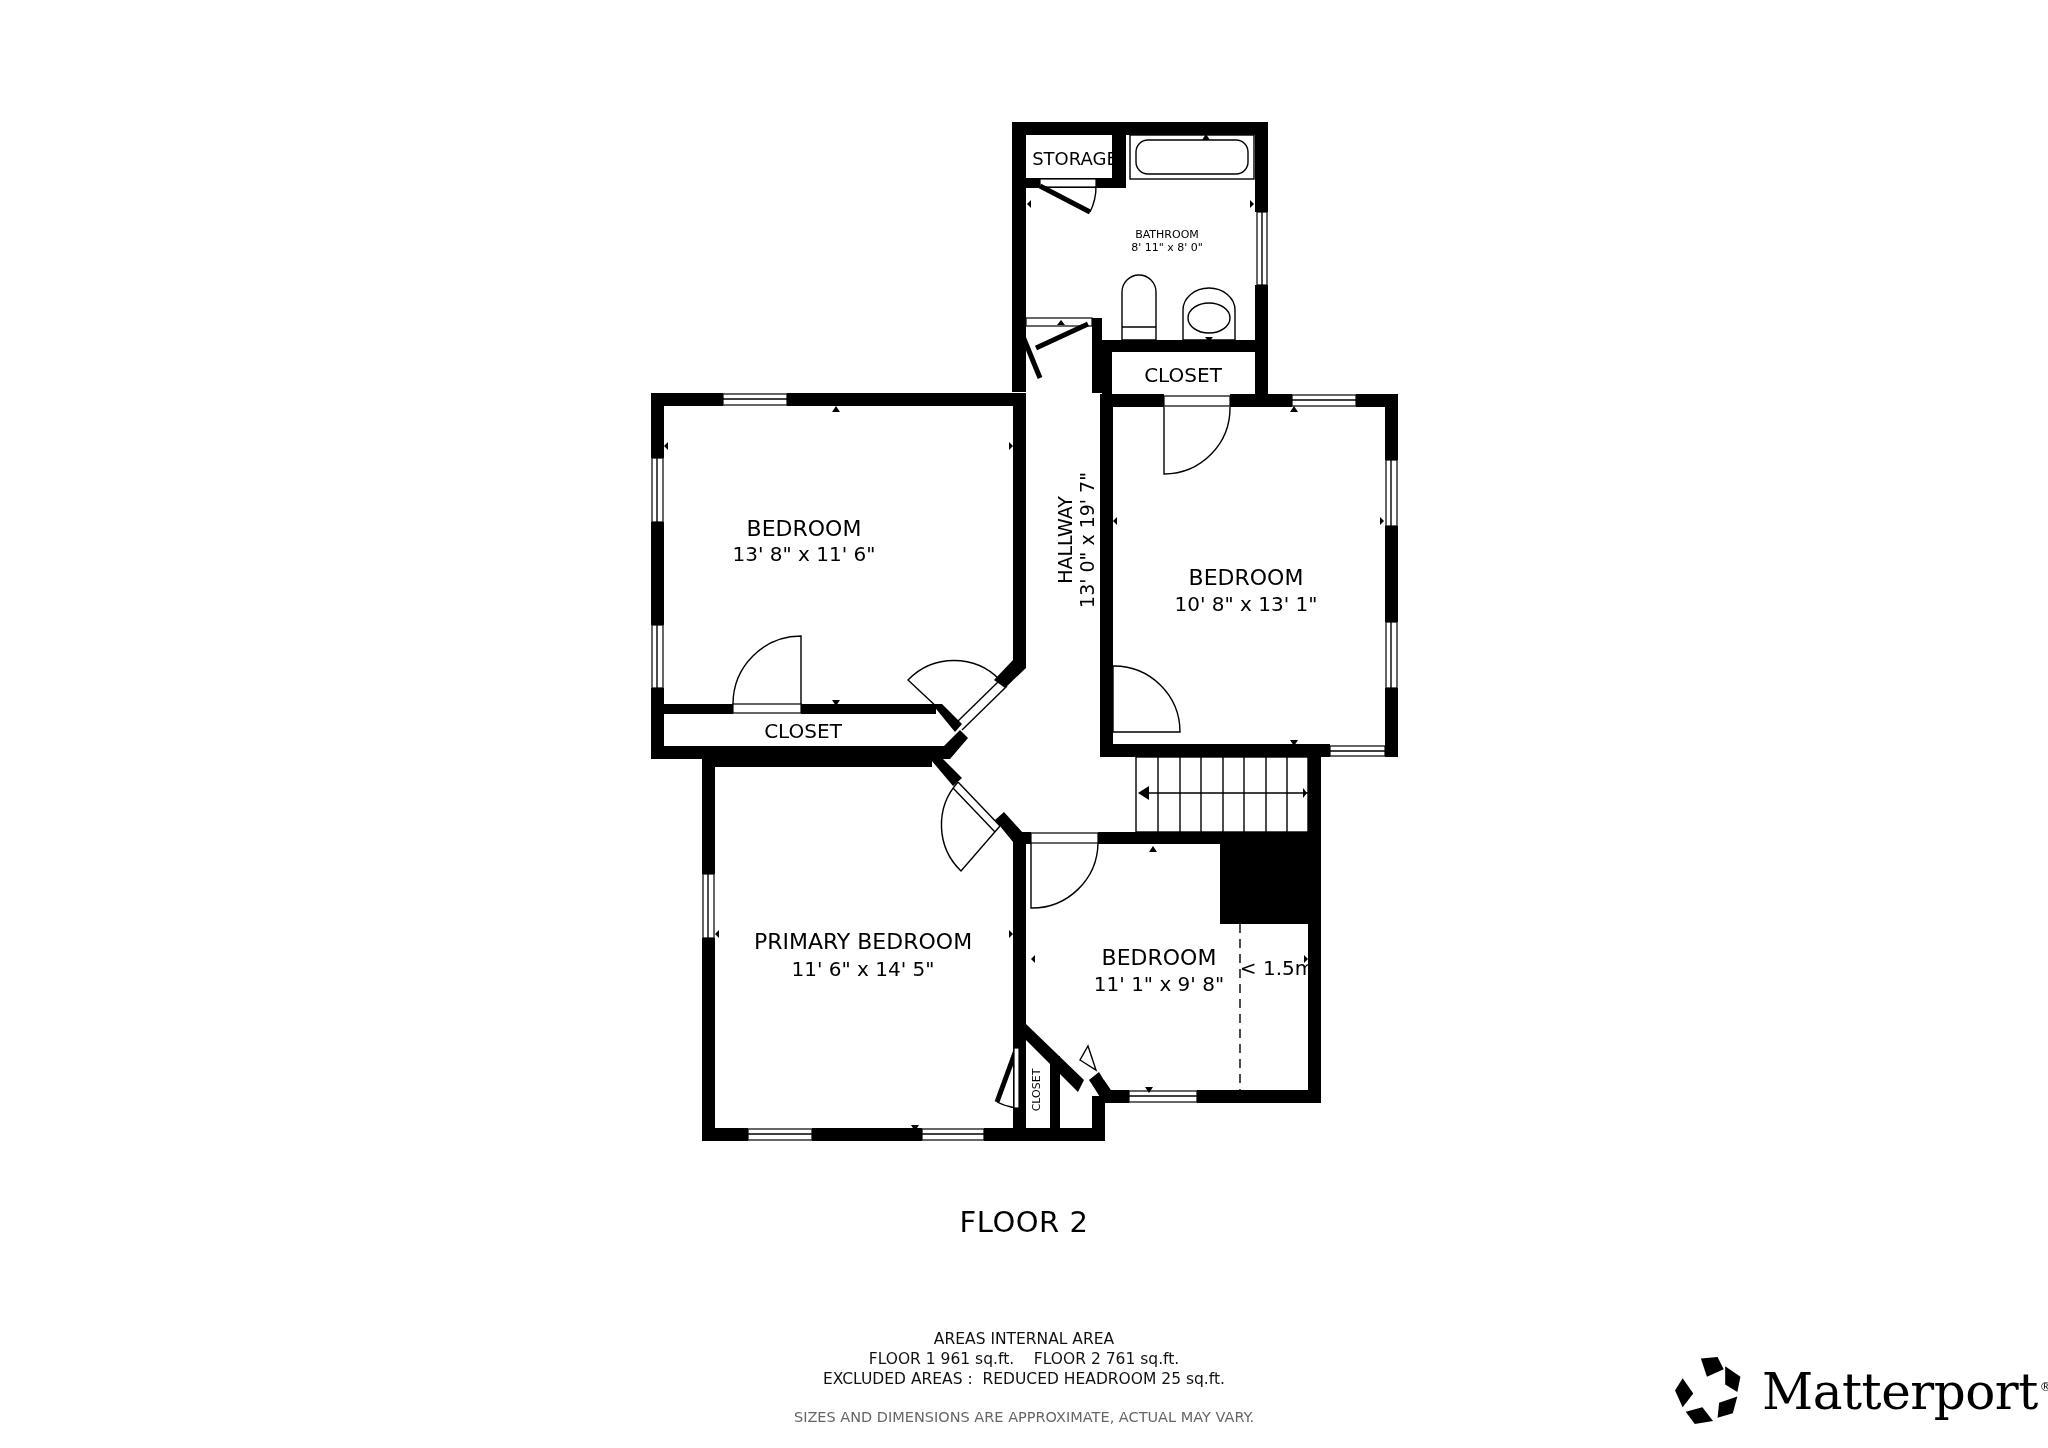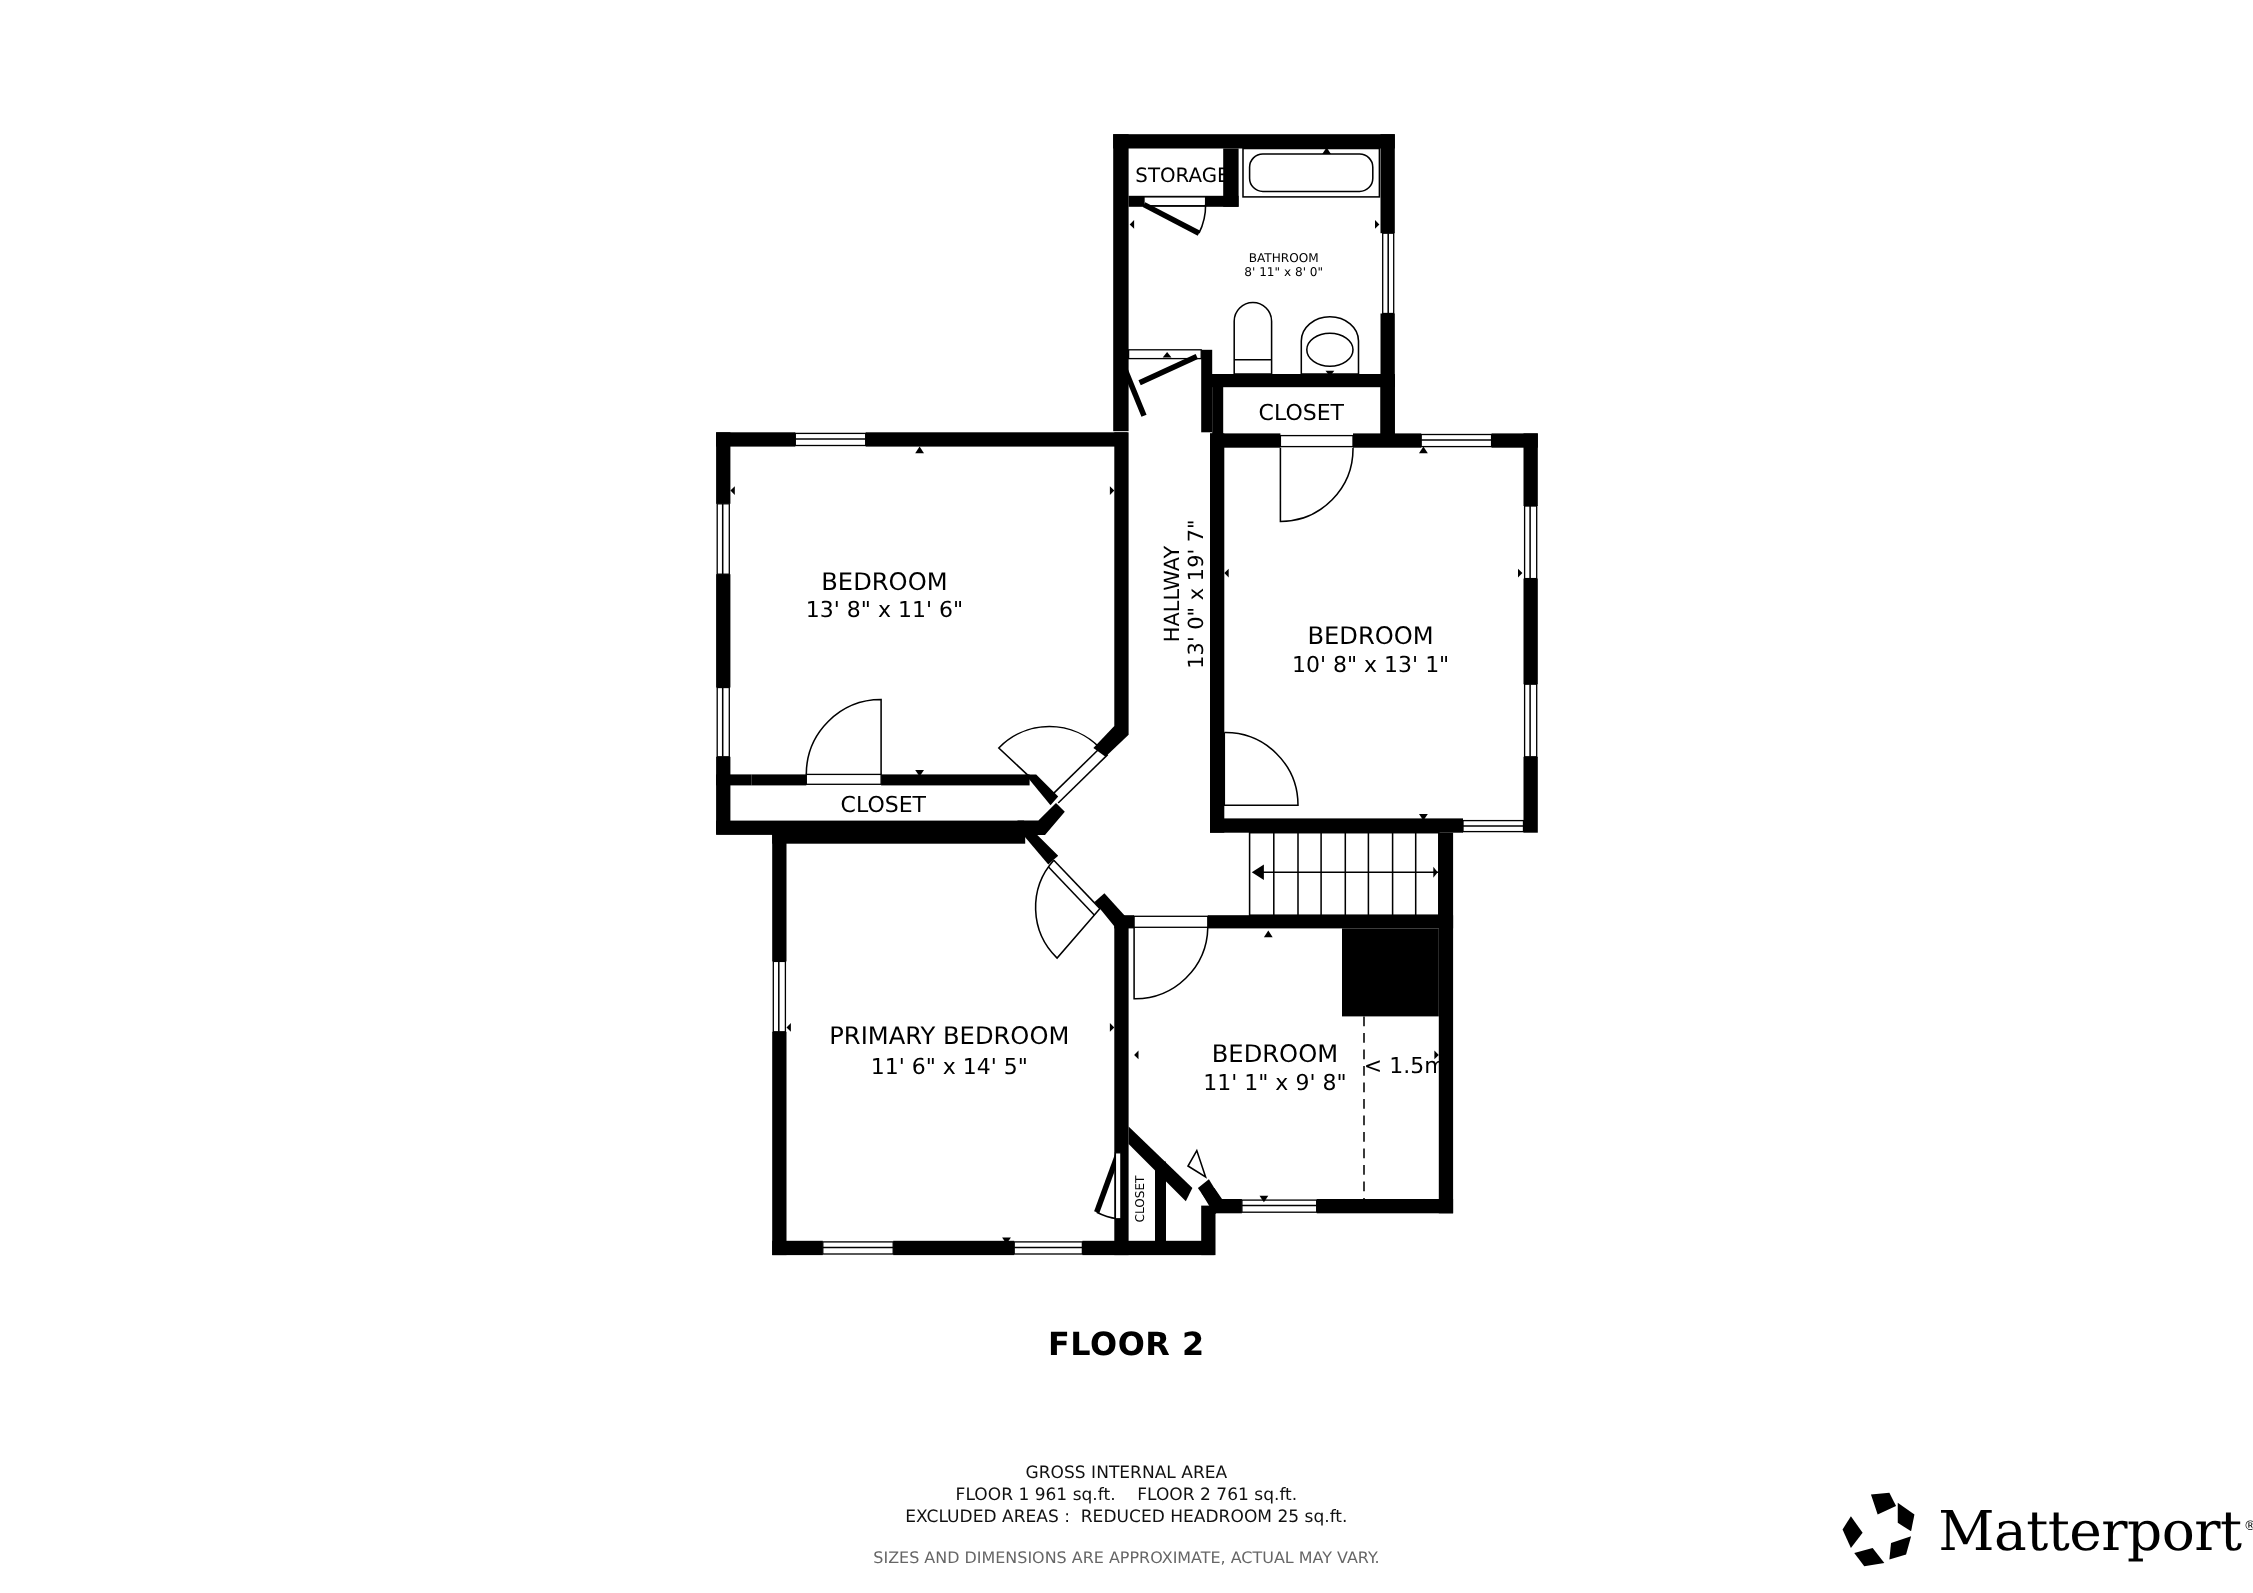--- a/index.html
+++ b/index.html
@@ -11,21 +11,21 @@
     .doorleaf { stroke: #000; stroke-width: 5; fill: none; }
     .label { font-family: "DejaVu Sans", sans-serif; fill: #000; text-anchor: middle; }
     .room-name { font-size: 22px; }
     .room-dim { font-size: 20px; }
     .small-name { font-size: 11px; }
     .small-dim { font-size: 11px; }
     .closet-label { font-size: 20px; }
     .storage-label { font-size: 18px; }
     .tiny-closet { font-size: 11px; }
     .marker { fill: #000; }
-    .floor-title { position: absolute; left: 0; width: 2048px; top: 1205px; text-align: center; font-size: 29px; color: #000; letter-spacing: 0.5px; font-weight: bold; }
+    .floor-title { position: absolute; left: 0; width: 2048px; top: 1205px; text-align: center; font-size: 29px; color: #000; letter-spacing: 0.5px; }
     .area-block { position: absolute; left: 0; width: 2048px; top: 1329px; text-align: center; color: #111; font-size: 15.5px; line-height: 20px; }
     .area-block .disclaimer { color: #666; font-size: 14.5px; margin-top: 18px; }
     .logo { position: absolute; left: 1672px; top: 1352px; height: 80px; display: flex; align-items: center; }
     .logo-mark { width: 76px; height: 76px; }
     .logo-text { font-family: "DejaVu Serif", serif; font-size: 50px; color: #000; margin-left: 14px; letter-spacing: -0.5px; }
     .logo-reg { font-size: 12px; vertical-align: super; margin-left: 2px; font-family: "DejaVu Sans", sans-serif; }
   </style>
 </head>
 <body>
 
@@ -229,21 +229,21 @@
     <polygon class="marker" points="1145,1087 1149,1093 1153,1087"></polygon>
   </g>
   <text class="label room-name" x="1159" y="965">BEDROOM</text>
   <text class="label room-dim" x="1159" y="991">11' 1" x 9' 8"</text>
   <text class="label room-dim" x="1277" y="975">&lt; 1.5m</text>
 </svg>
 
 <div class="floor-title">FLOOR 2</div>
 
 <div class="area-block">
-  <div>GROSS INTERNAL AREA</div>
+  <div>AREAS INTERNAL AREA</div>
   <div style="white-space:pre">FLOOR 1 961 sq.ft.    FLOOR 2 761 sq.ft.</div>
   <div style="white-space:pre">EXCLUDED AREAS :  REDUCED HEADROOM 25 sq.ft.</div>
   <div class="disclaimer">SIZES AND DIMENSIONS ARE APPROXIMATE, ACTUAL MAY VARY.</div>
 </div>
 
 <div class="logo">
   <svg class="logo-mark" viewBox="0 0 100 100">
     <polygon points="38,6 60,4 68,20 46,30" fill="#000"></polygon>
     <polygon points="70,16 90,30 86,50 70,40" fill="#000"></polygon>
     <polygon points="86,56 80,78 60,84 62,64" fill="#000"></polygon>

